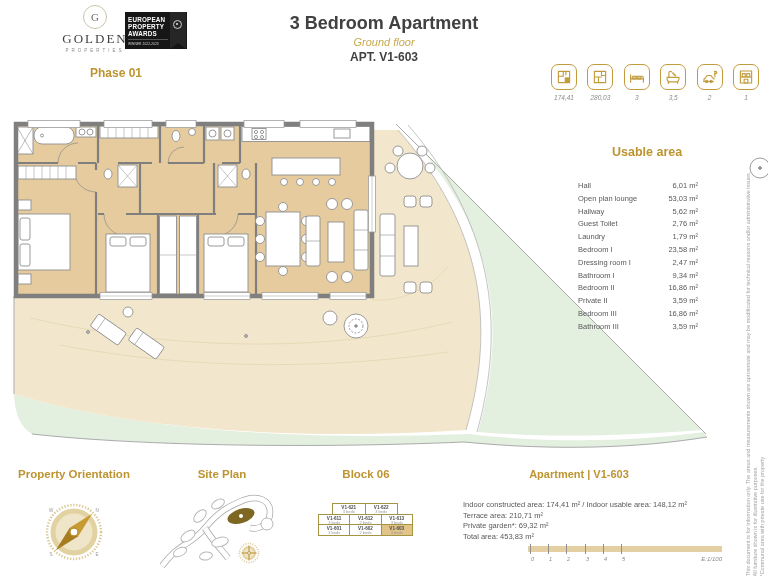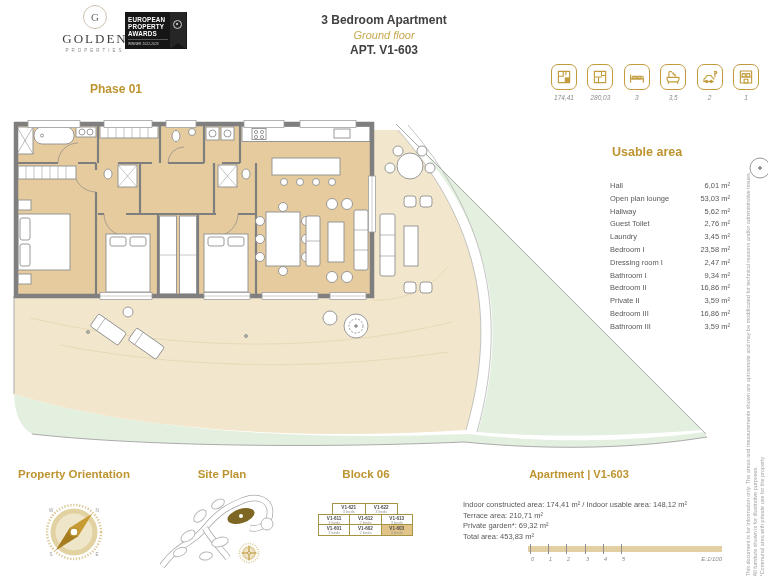--- a/index.html
+++ b/index.html
@@ -20,39 +20,39 @@
     font-size:6.3px;font-weight:bold;letter-spacing:.2px;}
   .award-winner{font-size:3.2px;font-weight:normal;color:#d9d9d9;margin-top:2px;
     border-top:.5px solid #555;padding-top:1px;letter-spacing:.1px;}
   .award-ribbon{position:absolute;right:1px;top:0;width:16px;height:37px;background:#262626;
     clip-path:polygon(0 0,100% 0,100% 100%,50% 84%,0 100%);}
   .award-crest{position:absolute;right:5px;top:8px;width:7px;height:7px;border:.8px solid #cfcfcf;
     border-radius:50%;}
   .award-crest:after{content:"";position:absolute;left:2.2px;top:2.2px;width:1.6px;height:1.6px;
     background:#cfcfcf;border-radius:50%;}
   .title-block{left:274px;top:13px;width:220px;text-align:center;}
-  .doc-title{font-size:12px;font-weight:bold;color:#414042;}
+  .doc-title{font-size:18px;font-weight:bold;color:#414042;}
   .doc-subtitle{font-size:11px;font-style:italic;color:#C7A94E;margin-top:2px;}
   .doc-apt{font-size:12px;font-weight:bold;color:#414042;margin-top:2px;}
 
   
   .spec-row{left:549px;top:64px;width:212px;display:flex;justify-content:space-between;}
   .spec-item{width:30px;display:flex;flex-direction:column;align-items:center;}
   .spec-icon{width:24px;height:24px;border:1.6px solid #C29B3D;border-radius:7px;
     display:flex;align-items:center;justify-content:center;background:#fff;}
   .spec-icon svg{width:18px;height:18px;stroke:#C29B3D;fill:none;stroke-width:1.5;
     stroke-linecap:round;stroke-linejoin:round;}
   .spec-val{font-size:6.5px;font-style:italic;color:#8a8a8a;margin-top:4px;}
 
-  .phase{left:90px;top:82px;font-size:12px;font-weight:bold;color:#BD9430;}
+  .phase{left:90px;top:66px;font-size:12px;font-weight:bold;color:#BD9430;}
 
   
   .ua-title{left:612px;top:145px;width:122px;text-align:left;
     font-size:12.5px;font-weight:bold;color:#BD9430;}
-  .ua-table{left:610px;top:180px;width:120px;font-size:7.5px;color:#58595B;}
+  .ua-table{left:578px;top:180px;width:120px;font-size:7.5px;color:#58595B;}
   .ua-row{display:flex;justify-content:space-between;line-height:12.8px;}
 
   
   .sec-h{font-size:11.5px;font-weight:bold;color:#BD9430;text-align:center;}
   .apt-h{font-size:11px;}
 
   .apt-lines{left:463px;top:500px;width:270px;font-size:7.5px;line-height:10.6px;color:#58595B;}
 
   
   .block-grid{left:318px;top:503px;width:96px;font-family:"Liberation Sans",sans-serif;}
@@ -386,21 +386,21 @@
     <div class="ua-row">
         <span>Hallway</span>
         <span>5,62 m²</span>
       </div>
     <div class="ua-row">
         <span>Guest Toilet</span>
         <span>2,76 m²</span>
       </div>
     <div class="ua-row">
         <span>Laundry</span>
-        <span>3,45 m²</span>
+        <span>1,79 m²</span>
       </div>
     <div class="ua-row">
         <span>Bedroom I</span>
         <span>23,58 m²</span>
       </div>
     <div class="ua-row">
         <span>Dressing room I</span>
         <span>2,47 m²</span>
       </div>
     <div class="ua-row">

